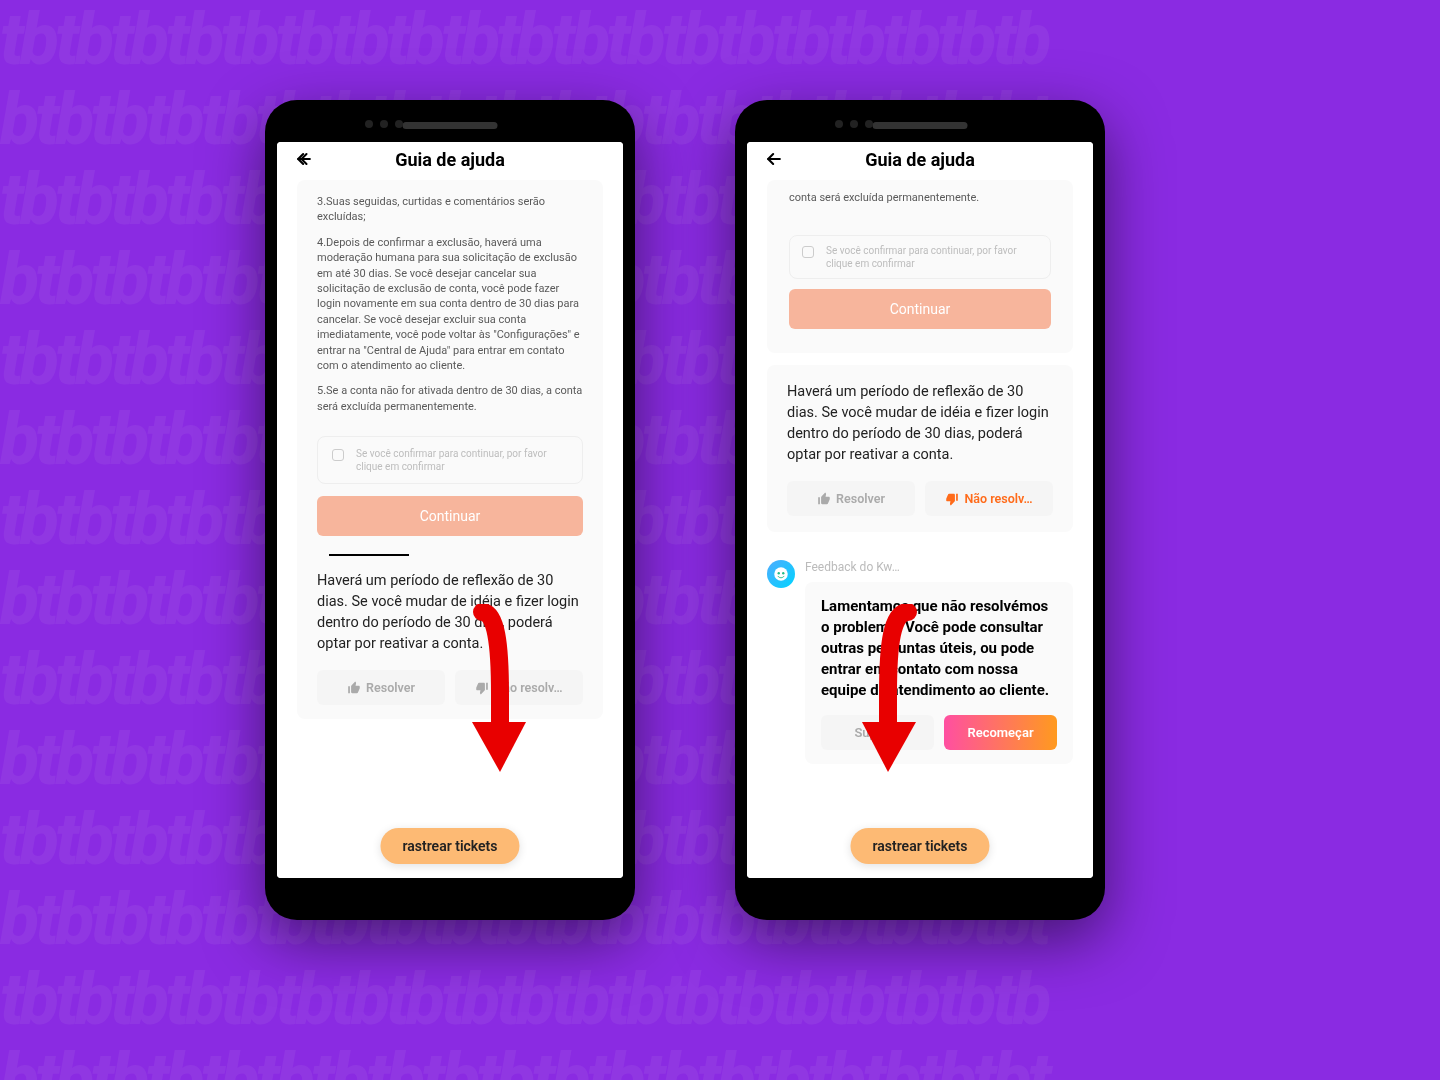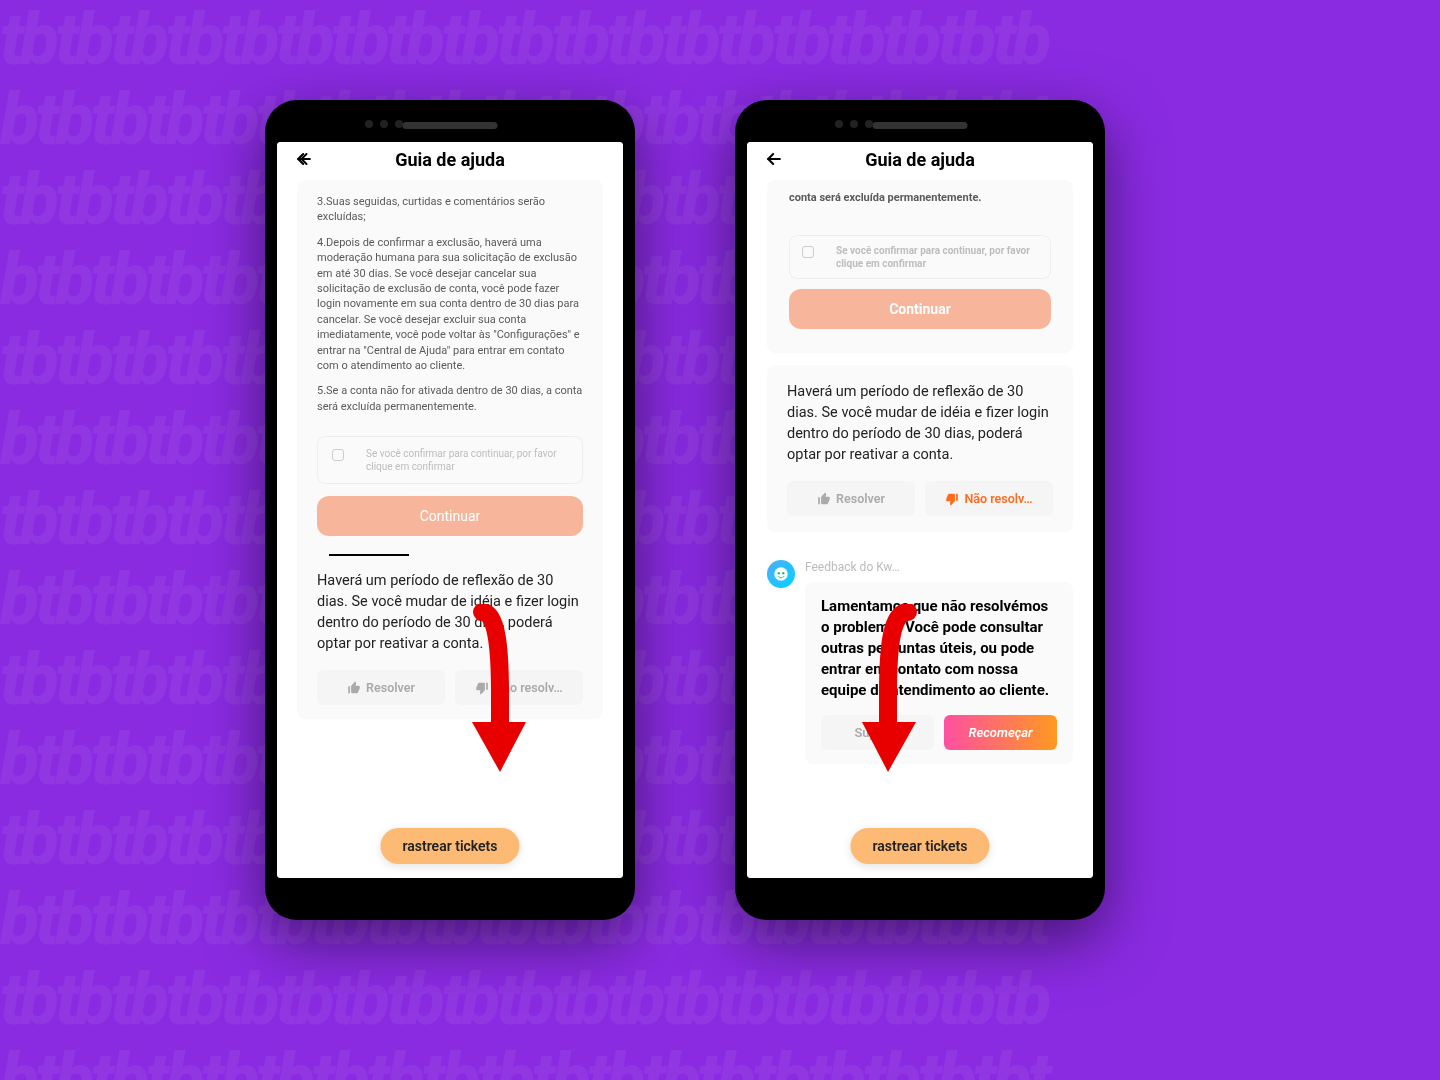--- a/index.html
+++ b/index.html
@@ -103,32 +103,32 @@
     color: #5a5a5a;
     line-height: 1.4;
     margin-bottom: 10px;
   }
   .confirm-box {
     border: 1px solid #eee;
     border-radius: 8px;
     padding: 10px 14px;
     margin: 22px 0 12px;
   }
-  .confirm-row { display: flex; align-items: flex-start; gap: 22px; justify-content: center; }
+  .confirm-row { display: flex; align-items: flex-start; gap: 12px; justify-content: center; }
   .chk {
     width: 12px; height: 12px; border: 1px solid #ccc; border-radius: 3px; margin-top: 2px; flex-shrink: 0;
   }
   .confirm-text { font-size: 10px; color: #bdbdbd; line-height: 1.3; }
   .continue-btn {
     background: #f7b59c;
     color: #fff;
     font-size: 14px;
     text-align: center;
     padding: 12px;
-    border-radius: 12px;
+    border-radius: 6px;
     margin-bottom: 8px;
   }
   .divider-small {
     width: 80px; height: 2px; background: #000; margin: 18px 0 14px 12px;
   }
   .reflection {
     font-size: 14.5px;
     color: #222;
     line-height: 1.45;
     margin-bottom: 16px;
@@ -198,21 +198,20 @@
   }
   .restart-btn {
     flex: 1;
     background: linear-gradient(90deg,#ff4fa1,#ff9a1f);
     color: #fff;
     text-align: center;
     padding: 10px;
     border-radius: 6px;
     font-size: 13px;
     font-weight: 600;
-    font-style: italic;
   }
   .red-arrow {
     position: absolute;
     width: 80px;
     height: 180px;
     pointer-events: none;
   }
   .arrow-left { left: 454px; top: 604px; }
   .arrow-right { left: 852px; top: 604px; }
   .right-confirm-box{
@@ -296,21 +295,21 @@
     <div class="app-header">
       <div class="back-arrow">
         <svg viewBox="0 0 24 24" fill="none" stroke="#000" stroke-width="2.5" stroke-linecap="round" stroke-linejoin="round">
             <path d="M19 12H5"></path>
             <path d="M11 18l-6-6 6-6"></path>
           </svg>
       </div>
       <div class="header-title">Guia de ajuda</div>
     </div>
     <div class="body-scroll">
-      <div class="content-card" style="padding:10px 22px 16px;font-weight:bold;">
+      <div class="content-card" style="padding:10px 22px 16px;">
         <p class="para" style="margin-bottom:0;">conta será excluída permanentemente.</p>
         <div class="right-confirm-box">
           <div class="confirm-row">
             <div class="chk"></div>
             <div class="confirm-text">Se você confirmar para continuar, por favor clique em confirmar</div>
           </div>
         </div>
         <div class="continue-btn">Continuar</div>
       </div>
 

